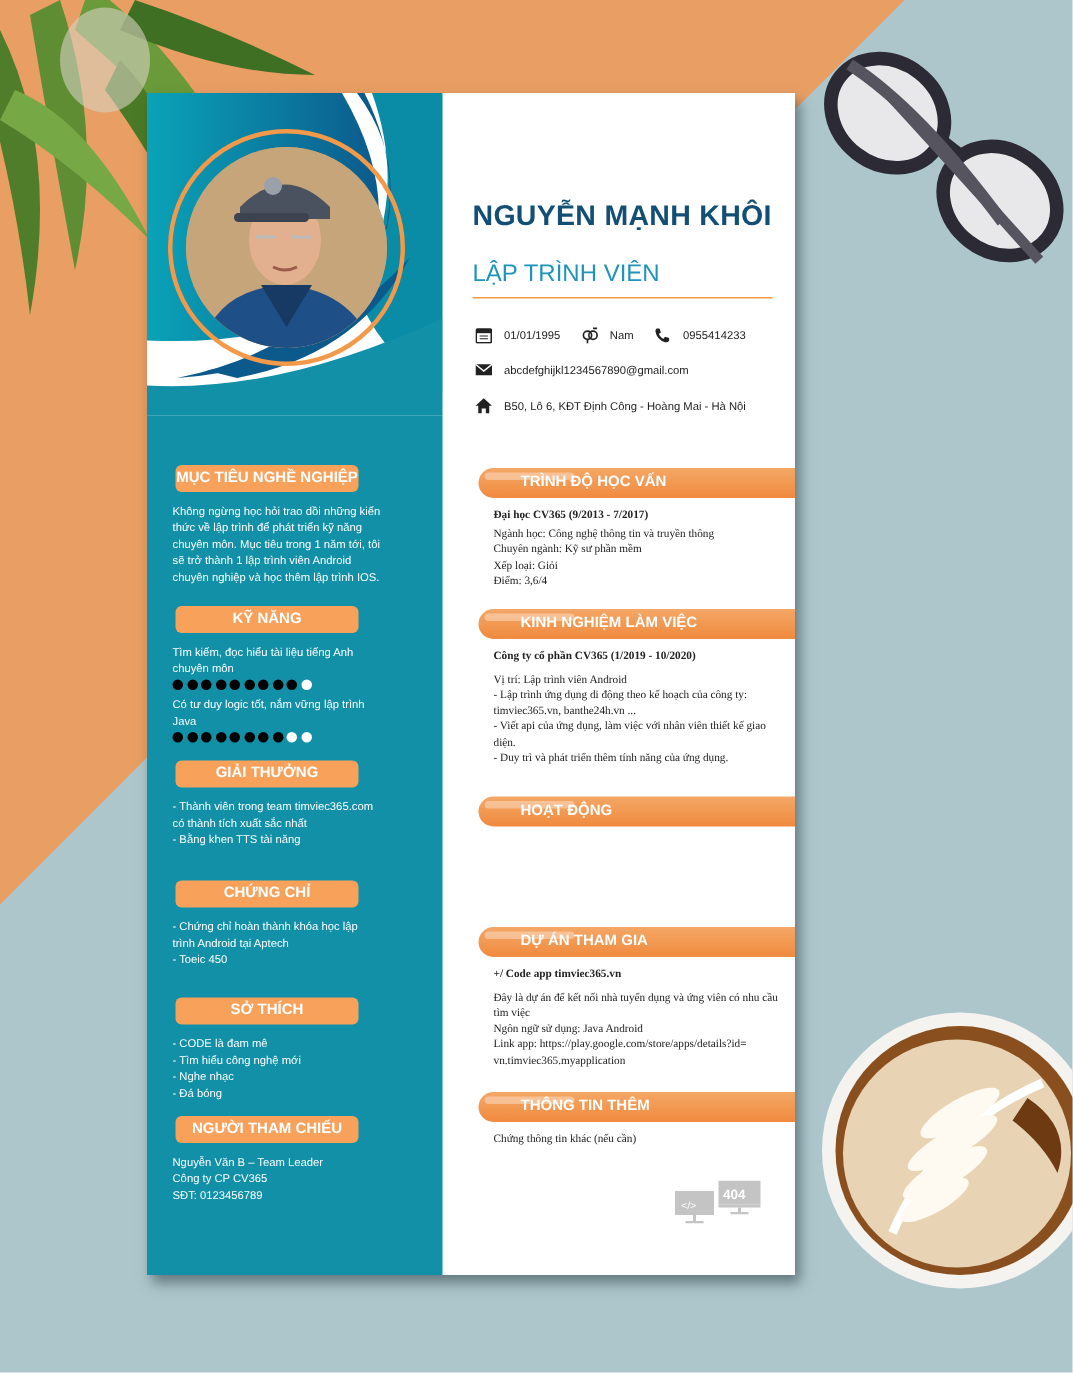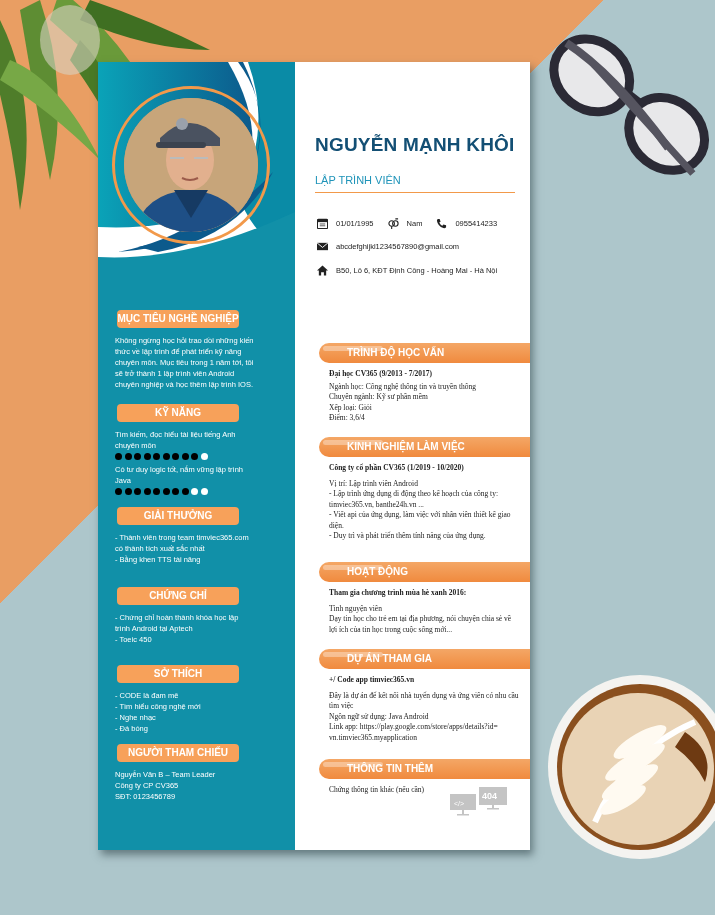--- a/index.html
+++ b/index.html
@@ -53,35 +53,34 @@
   .dot { width: 7px; height: 7px; border-radius: 50%; background: #000; }
   .dot.off { background: #fff; }
 
   
   .main { position: absolute; left: 197px; top: 0; width: 278px; height: 788px; }
   .name {
     position: absolute; left: 20px; top: 72px; font-size: 19px; font-weight: bold;
     color: #134f74; letter-spacing: 0.2px; white-space: nowrap;
   }
   .role {
-    position: absolute; left: 20px; top: 112px; width: 200px; font-size: 11px;
+    position: absolute; left: 20px; top: 112px; width: 200px; font-size: 16px;
     color: #1f94b9; padding-bottom: 6px; border-bottom: 1.5px solid #f2994a;
   }
   .contact { position: absolute; left: 22px; font-size: 7.5px; color: #222; display: flex; align-items: center; }
   .contact .ic { width: 11px; height: 11px; margin-right: 8px; display: inline-block; }
   .contact .grp { display: flex; align-items: center; margin-right: 14px; justify-content: flex-end; }
 
   .m-sec { position: absolute; left: 0; width: 235px; }
   .banner {
     position: relative; margin-left: 24px; width: 211px; height: 20px;
     background: linear-gradient(180deg, #f4a766 0%, #f08a3e 100%);
     border-radius: 10px 0 0 10px;
     color: #fff; font-size: 10px; font-weight: bold; line-height: 20px; padding-left: 28px;
     text-transform: uppercase;
-    margin-top: 31px;
   }
   .banner::before {
     content: ""; position: absolute; left: 4px; top: 3px; width: 60px; height: 5px;
     background: rgba(255,255,255,0.35); border-radius: 3px;
   }
   .m-body { padding: 6px 10px 0 34px; font-size: 7.5px; line-height: 10.5px; color: #222; font-family: Liberation Serif, serif; }
   .m-body .b { font-weight: bold; margin-bottom: 2px; }
   .m-body .gap { height: 3px; }
   .deco-404 { position: absolute; left: 155px; top: 725px; }
 </style>
@@ -283,26 +282,20 @@
         <div class="gap"></div>
         <div>Vị trí: Lập trình viên Android</div>
         <div>- Lập trình ứng dụng di động theo kế hoạch của công ty: timviec365.vn, banthe24h.vn ...</div>
         <div>- Viết api của ứng dụng, làm việc với nhân viên thiết kế giao diện.</div>
         <div>- Duy trì và phát triển thêm tính năng của ứng dụng.</div>
       </div>
     </div>
 
     <div class="m-sec" style="top:469px">
       <div class="banner">HOẠT ĐỘNG</div>
-      <div class="m-body">
-        <div class="b">Tham gia chương trình mùa hè xanh 2016:</div>
-        <div class="gap"></div>
-        <div>Tình nguyện viên</div>
-        <div>Dạy tin học cho trẻ em tại địa phương, nói chuyện chia sẻ về lợi ích của tin học trong cuộc sống mới...</div>
-      </div>
     </div>
 
     <div class="m-sec" style="top:556px">
       <div class="banner">DỰ ÁN THAM GIA</div>
       <div class="m-body">
         <div class="b">+/ Code app timviec365.vn</div>
         <div class="gap"></div>
         <div>Đây là dự án để kết nối nhà tuyển dụng và ứng viên có nhu cầu tìm việc</div>
         <div>Ngôn ngữ sử dụng: Java Android</div>
         <div>Link app: https://play.google.com/store/apps/details?id= vn.timviec365.myapplication</div>

